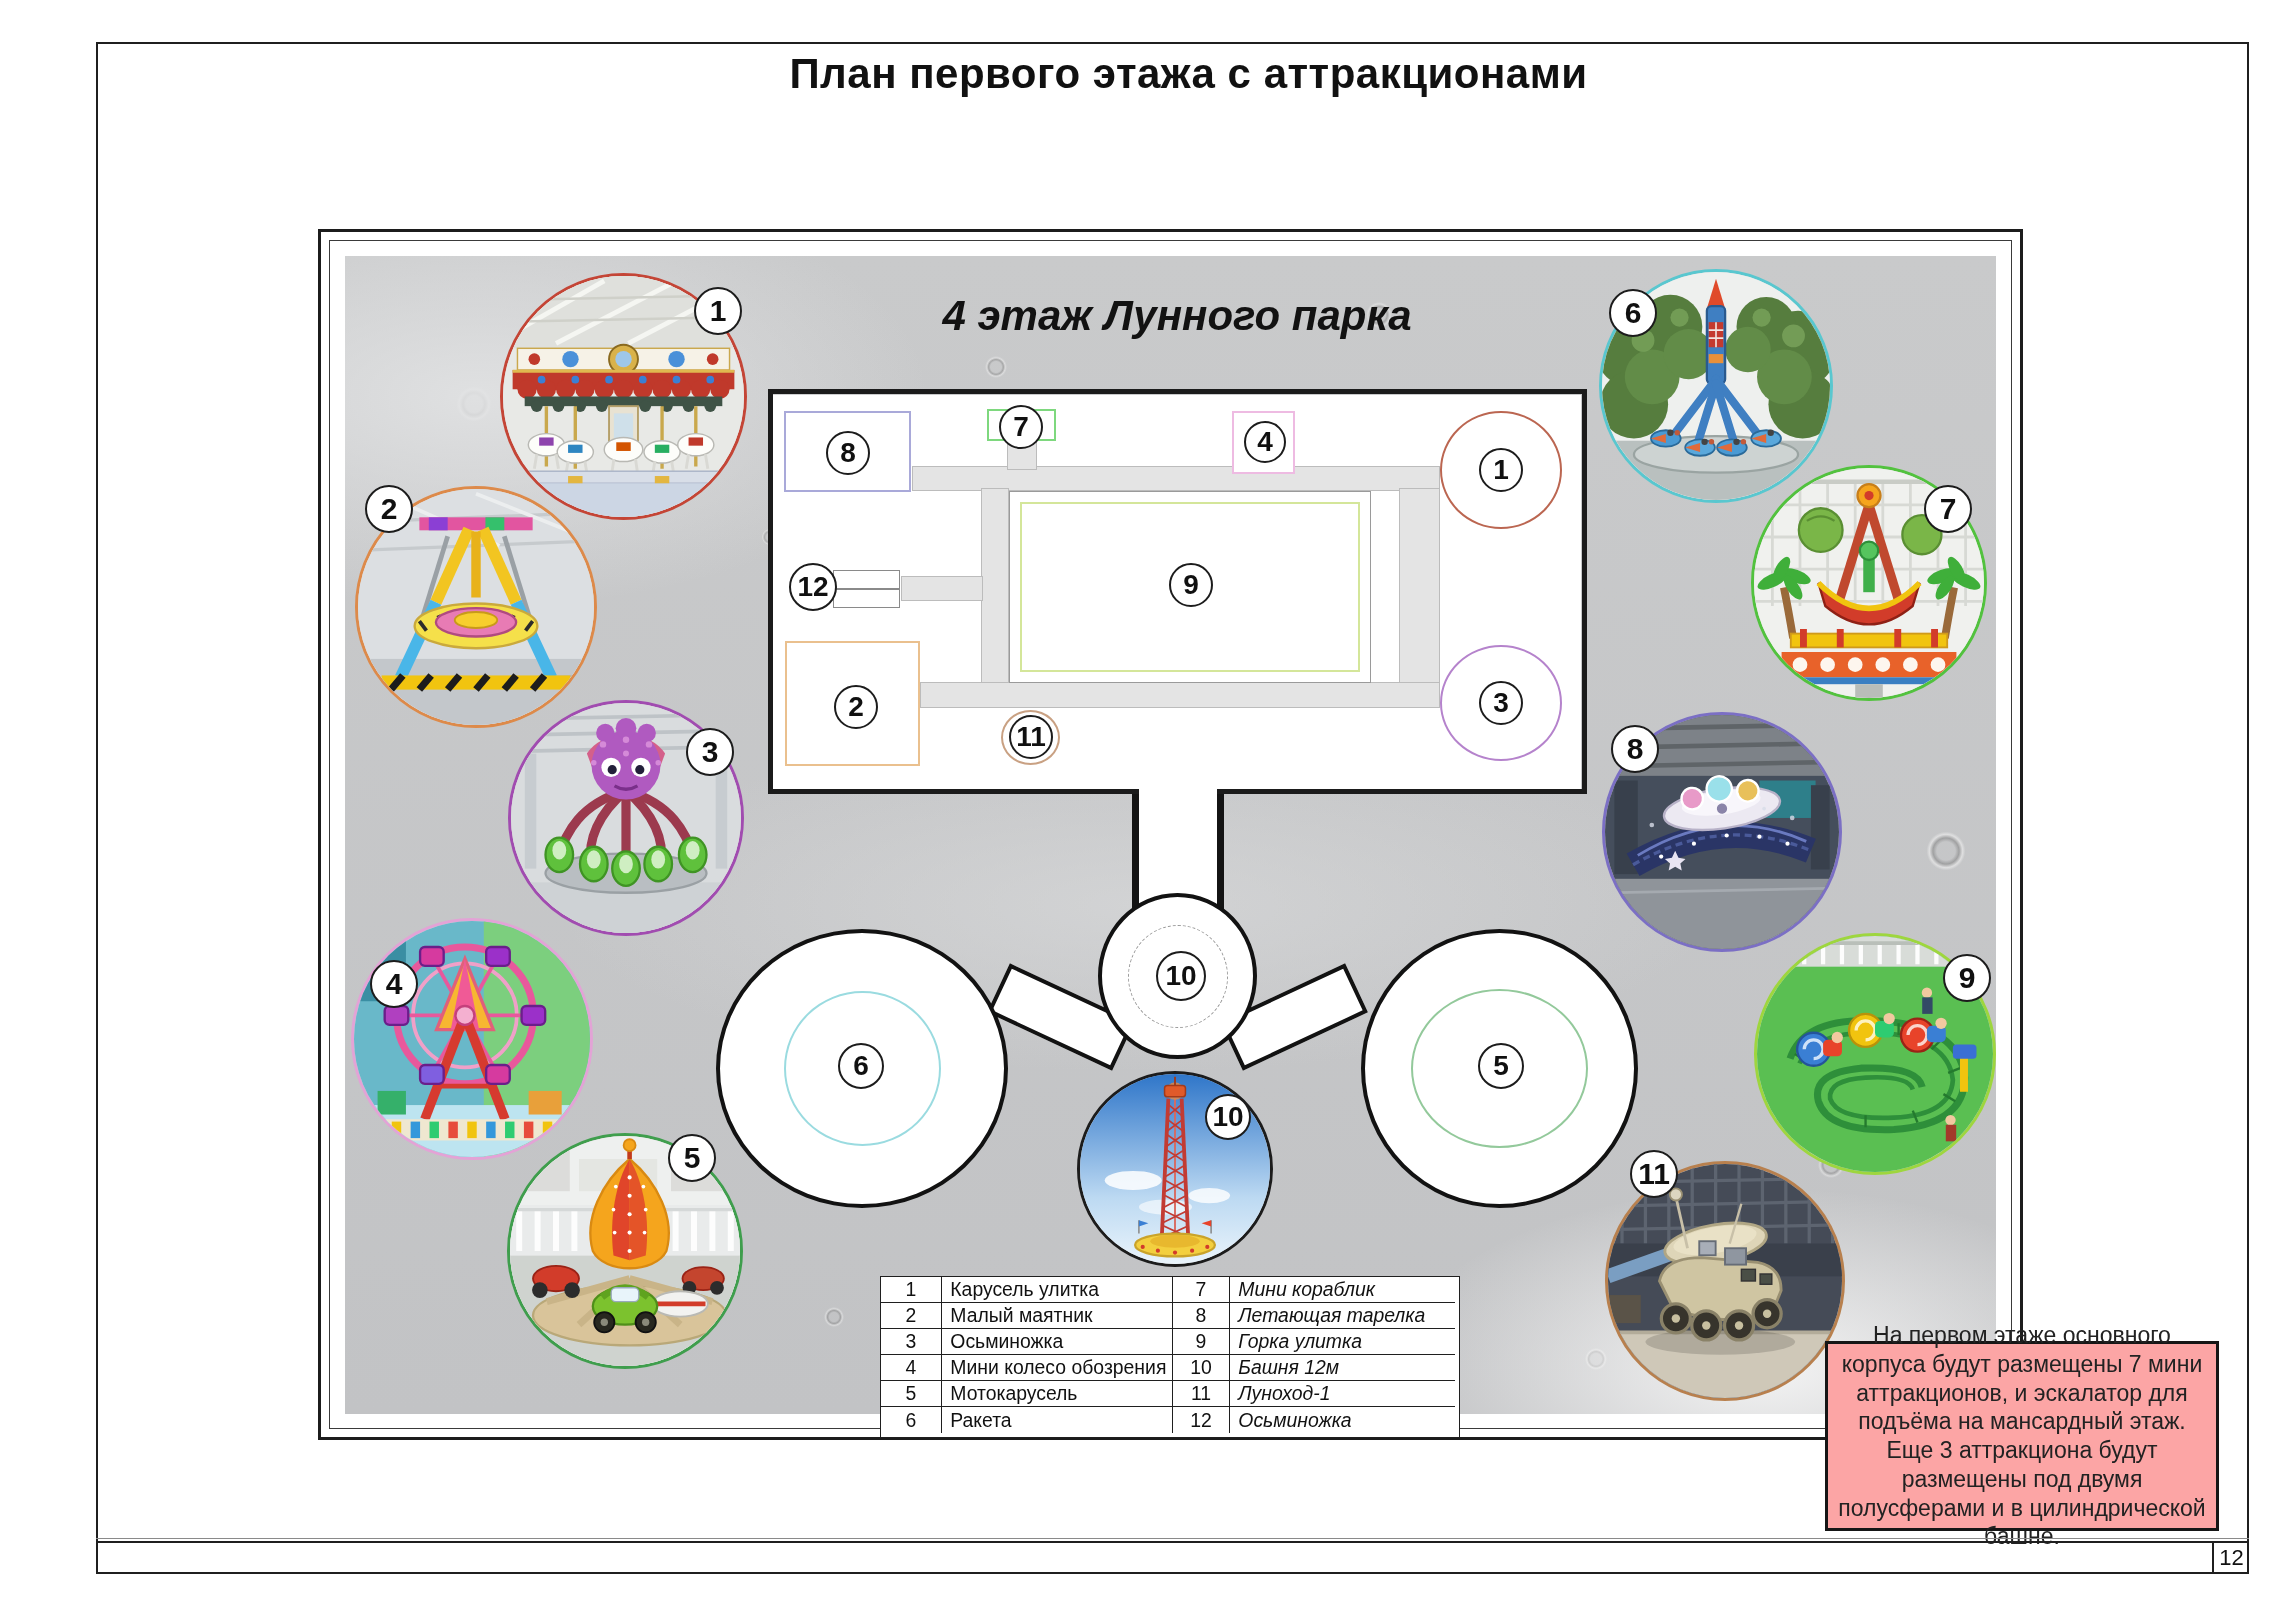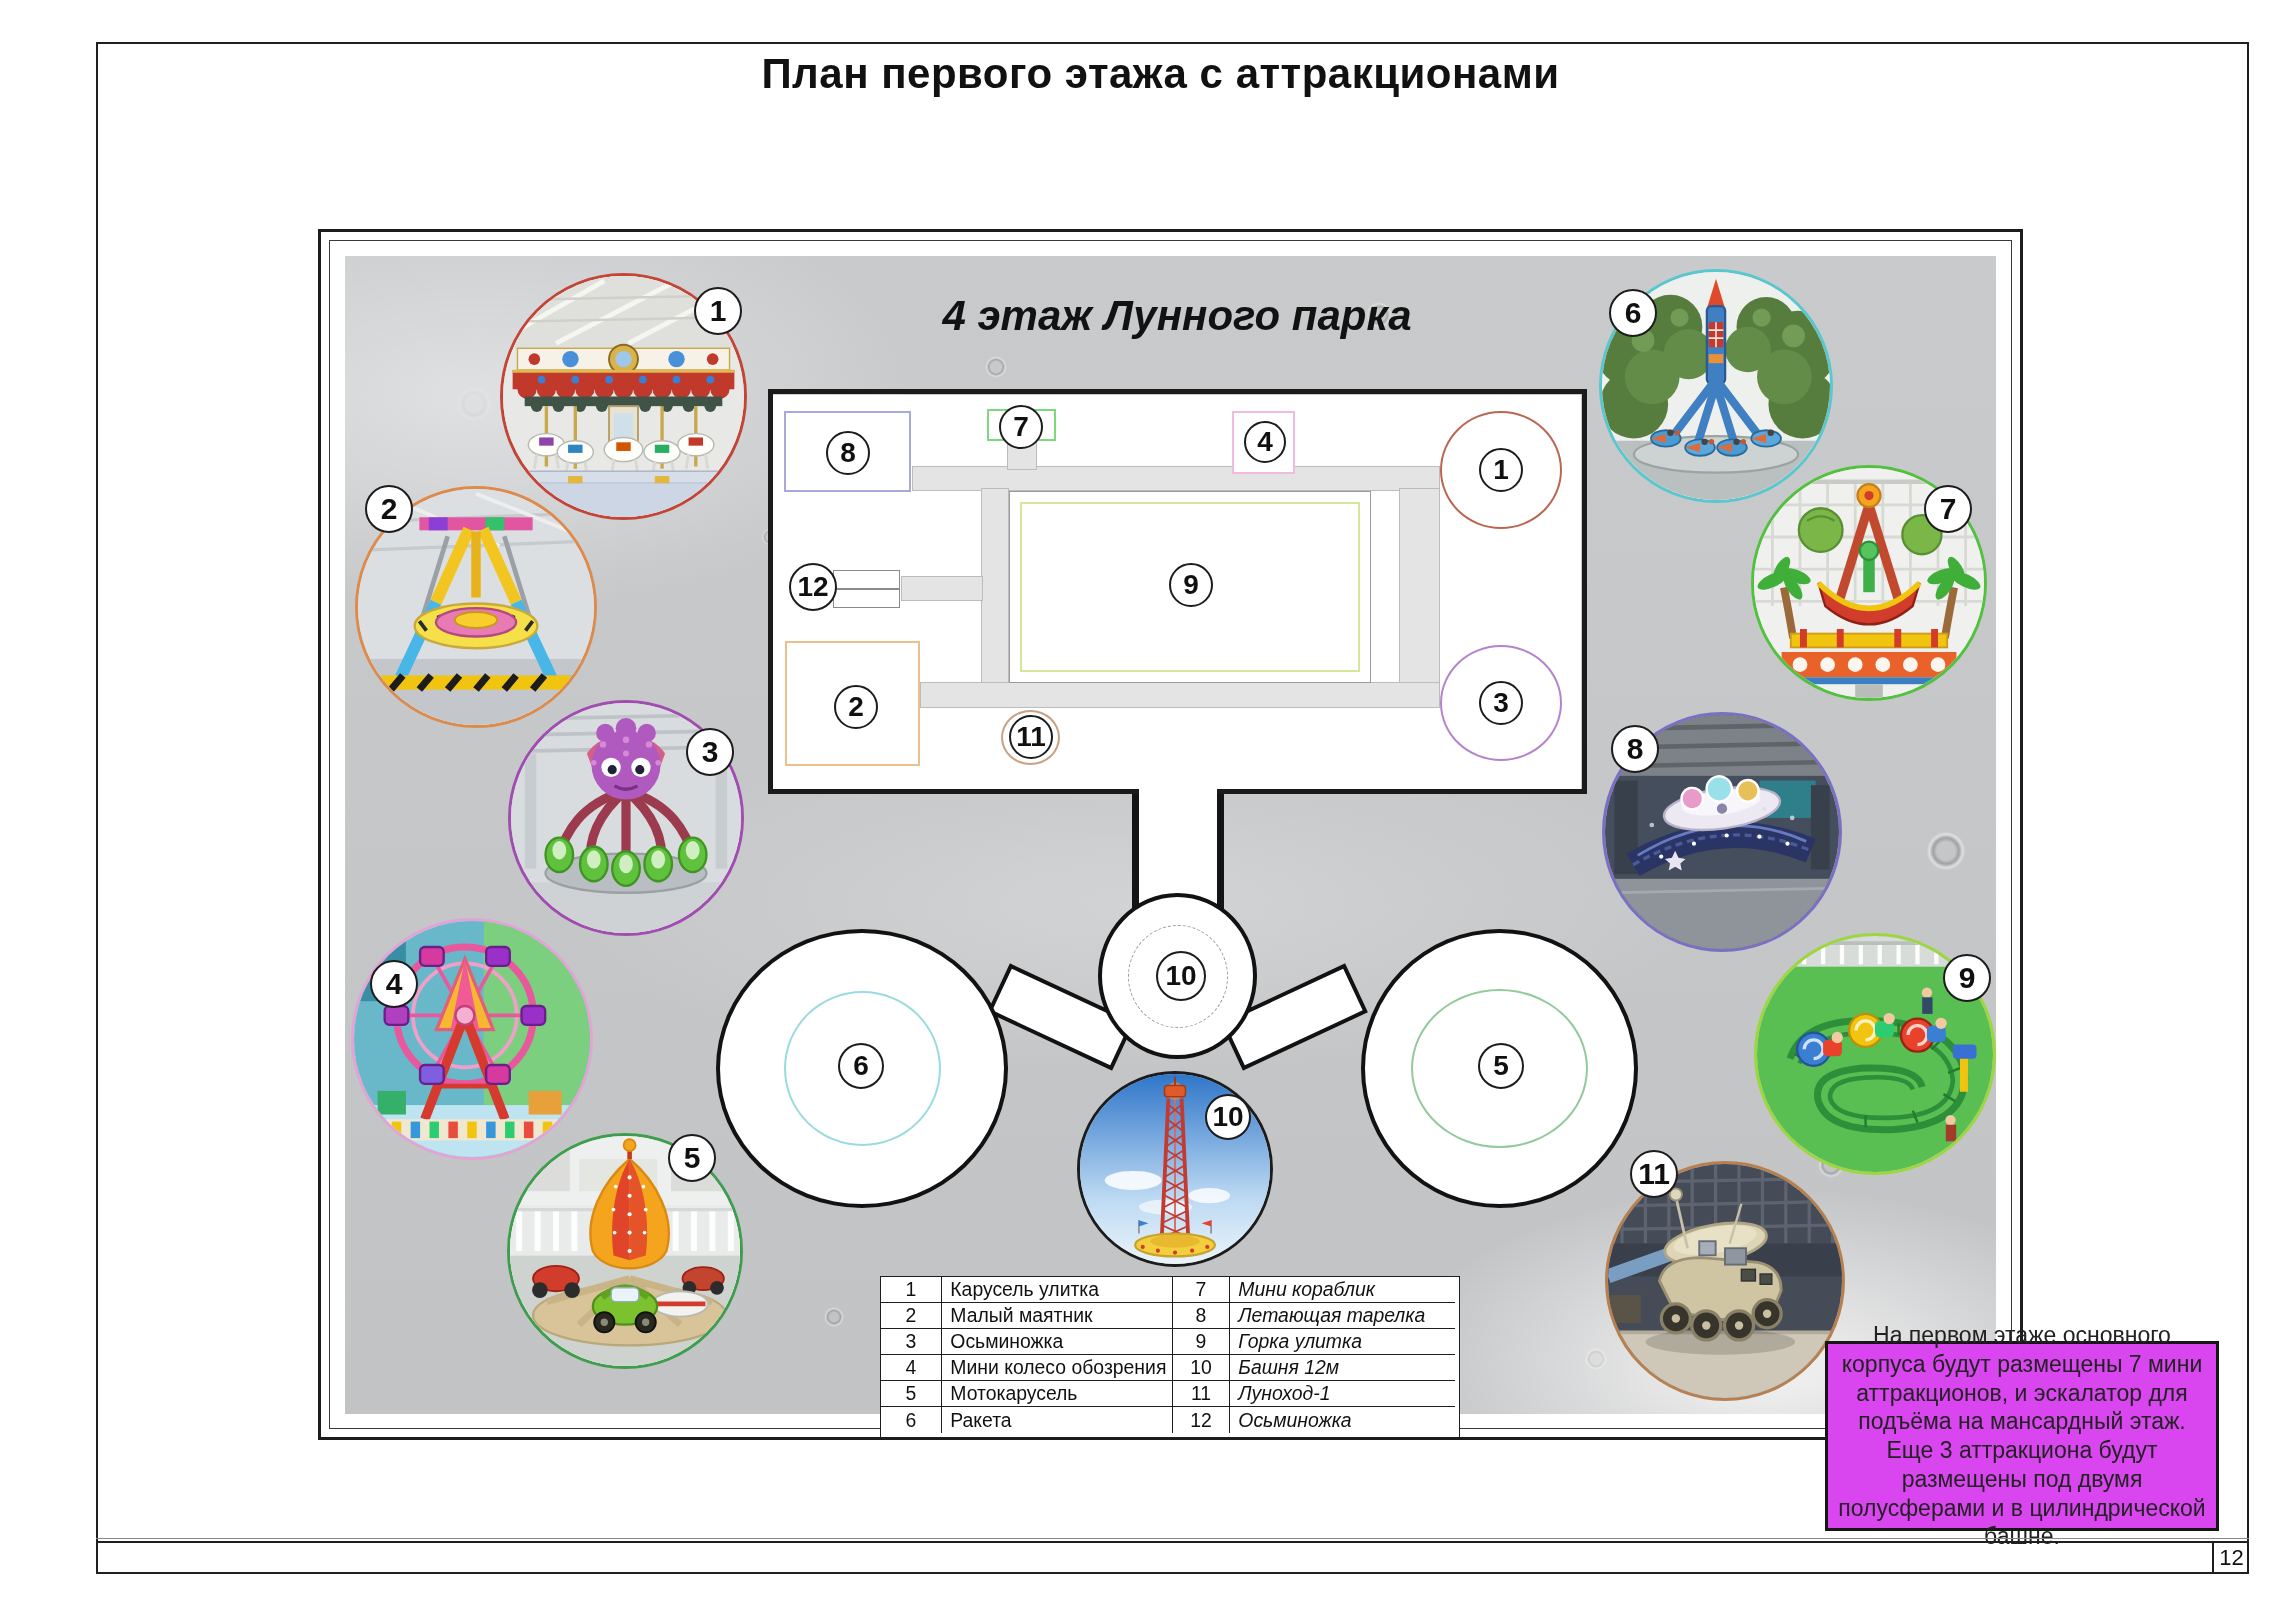--- a/index.html
+++ b/index.html
@@ -1,20 +1,20 @@
 <!DOCTYPE html>
 <html style="font-size:14.8px"><head>
 <meta charset="utf-8">
 <style>
   html,body{margin:0;padding:0;background:#fff;}
   .page{position:relative;width:2290px;height:1619px;background:#fff;
         font-family:"Liberation Sans",sans-serif;color:#111;overflow:hidden;}
   .abs{position:absolute;box-sizing:border-box;}
   .page-border{left:96px;top:42px;width:2153px;height:1532px;border:2.8px solid #1f1f1f;}
-  .main-title{left:84px;top:50px;width:2153px;text-align:center;
+  .main-title{left:112px;top:50px;width:2153px;text-align:center;
               font-size:42px;font-weight:700;letter-spacing:0.5px;}
   
   .plan-outer{left:318px;top:229px;width:1705px;height:1211px;border:3.7px solid #1c1c1c;background:#fff;}
   .plan-inner{left:329px;top:240px;width:1683px;height:1189px;border:1.8px solid #3a3a3a;}
   .moon{left:345px;top:256px;width:1651px;height:1158px;background-color:#c7c8c9;
     background-image:
       radial-gradient(ellipse 572px 277px at 86% 96%, rgba(246,246,246,.95), rgba(246,246,246,0) 65%),
       radial-gradient(ellipse 646px 305px at 8% 12%, rgba(226,227,228,.9), rgba(226,227,228,0) 70%),
       radial-gradient(ellipse 831px 240px at 48% 56%, rgba(217,218,219,.65), rgba(217,218,219,0) 70%),
       radial-gradient(circle at 129px 148px, rgba(0,0,0,0) 8.3px, rgba(105,105,105,.4) 11px, rgba(238,238,238,.6) 14.8px, rgba(0,0,0,0) 17.5px),
@@ -55,21 +55,21 @@
           border:1.8px solid #1f1f1f;display:grid;
           grid-template-columns:61px 231px 57px 225px;grid-auto-rows:26px;
           font-size:19.4px;}
   .legend div{border-right:1.5px solid #1f1f1f;border-bottom:1.5px solid #1f1f1f;
           display:flex;align-items:center;box-sizing:border-box;}
   .legend .num{justify-content:center;}
   .legend .nm{padding-left:8.3px;}
   .legend div:nth-child(4n){border-right:none;font-style:italic;}
   .legend div:nth-last-child(-n+4){border-bottom:none;}
   
-  .note{left:1825px;top:1341px;width:394px;height:190px;border:3.7px solid #161616;background:#d946ef;
+  .note{left:1825px;top:1341px;width:394px;height:190px;border:3.7px solid #161616;background:#fca5a5;
         display:flex;align-items:center;justify-content:center;text-align:center;
         font-size:23px;line-height:1.25;padding:3.7px 9.2px;font-weight:500;color:#222;}
   
   .footer-line{left:96px;top:1538px;width:2153px;height:0;border-top:1.4px solid #8a8a8a;}
   .footer{left:96px;top:1541px;width:2153px;height:33px;border-top:2.3px solid #1f1f1f;}
   .footer-text{left:96px;top:1544px;width:2116px;text-align:center;font-size:21px;color:#1a1a1a;}
   .pagenum{left:2212px;top:1541px;width:37px;height:33px;border-left:2.3px solid #1f1f1f;
            display:flex;align-items:center;justify-content:center;font-size:22px;}
 </style>
 </head>

